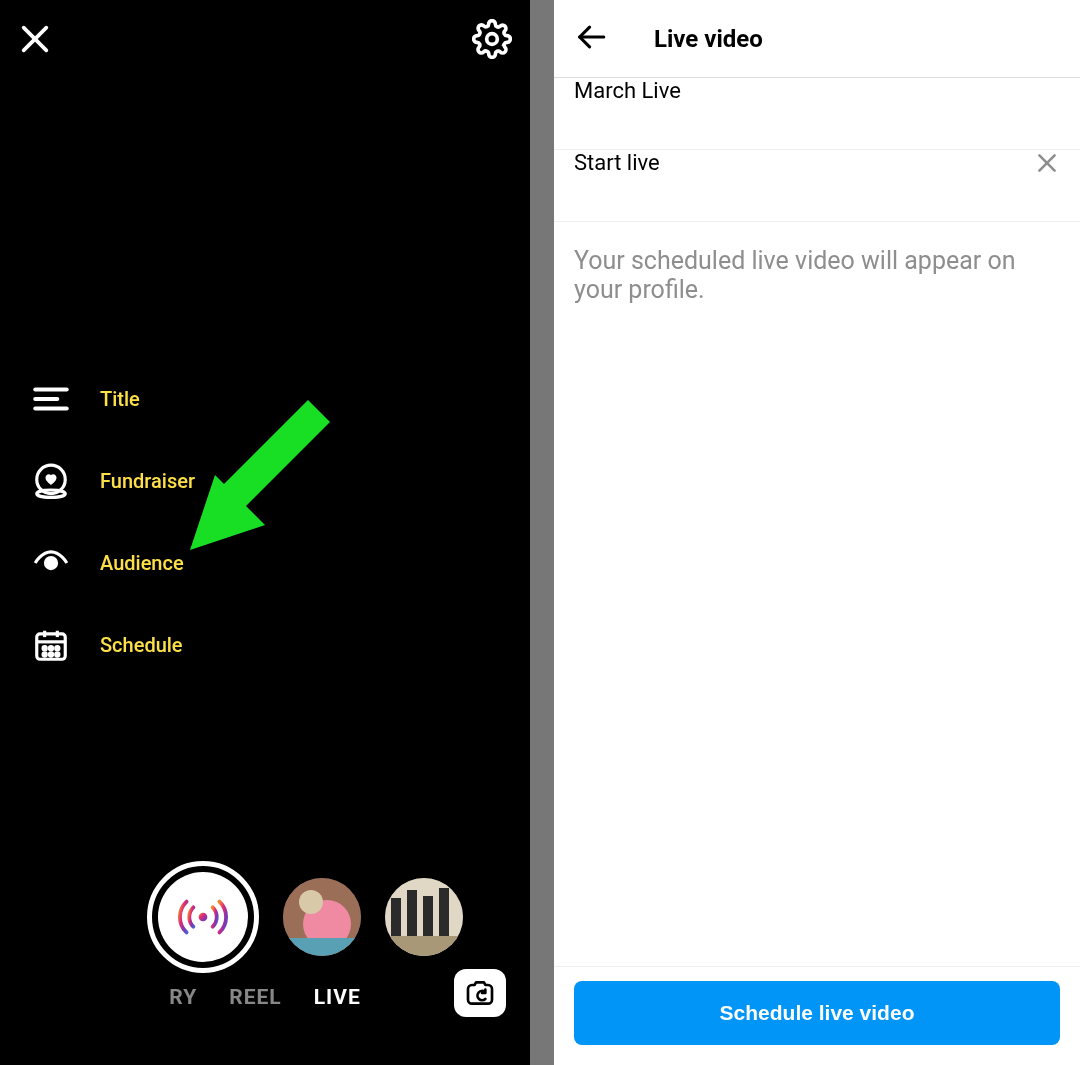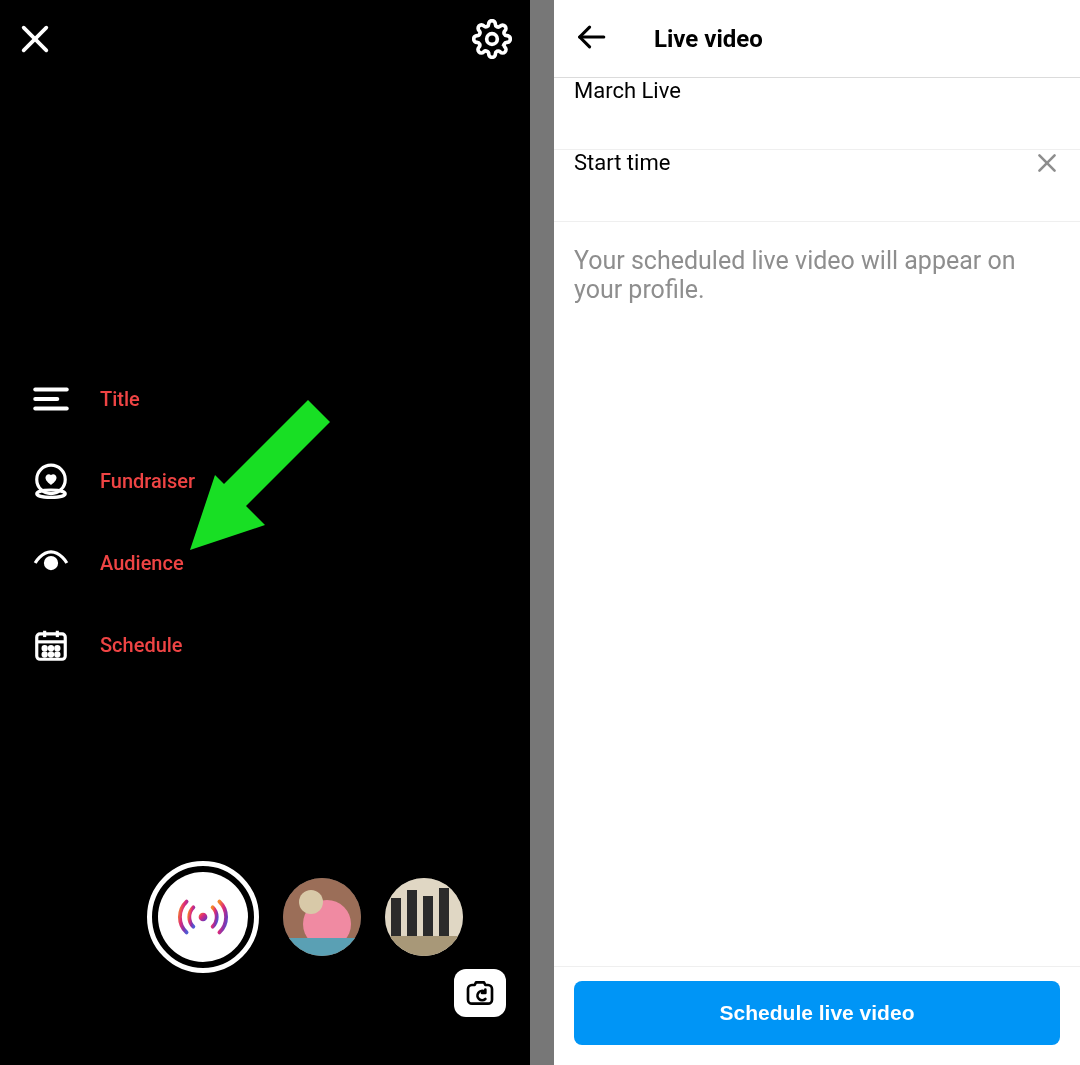--- a/index.html
+++ b/index.html
@@ -8,21 +8,21 @@
 
   
   .left-panel { position: relative; width: 530px; height: 100%; background: #000; color: #fff; }
   .left-top { position: absolute; top: 0; left: 0; right: 0; height: 82px; display: flex; align-items: center; justify-content: space-between; padding: 0 18px; }
   .close-btn svg { width: 34px; height: 34px; stroke: #fff; }
   .gear-btn svg { width: 40px; height: 40px; stroke: #fff; }
 
   .options { position: absolute; top: 380px; left: 32px; display: flex; flex-direction: column; gap: 44px; }
   .option-row { display: flex; align-items: center; gap: 30px; cursor: pointer; }
   .option-icon { width: 38px; height: 38px; display: flex; align-items: center; justify-content: center; }
-  .option-label { font-size: 20px; font-weight: 500; color: #ef4444; }
+  .option-label { font-size: 20px; font-weight: 500; color: #fde047; }
 
   
   .arrow-annot { position: absolute; left: 170px; top: 400px; width: 170px; height: 160px; pointer-events: none; }
 
   
   .shutter-area { position: absolute; bottom: 92px; left: 0; right: 0; display: flex; align-items: center; justify-content: center; gap: 24px; padding-left: 80px;}
   .shutter-outer { width: 112px; height: 112px; border-radius: 50%; border: 5px solid #fff; display: flex; align-items: center; justify-content: center; background: #000; }
   .shutter-inner { width: 90px; height: 90px; border-radius: 50%; background: #fff; display: flex; align-items: center; justify-content: center; }
   .effect-circle { width: 78px; height: 78px; border-radius: 50%; overflow: hidden; background: #555; display:flex;align-items:center;justify-content:center;}
   .effect-circle svg{width:100%;height:100%;}
@@ -167,20 +167,25 @@
             <rect width="78" height="78" fill="#e0d7c4"></rect>
             <rect x="6" y="20" width="10" height="40" fill="#2b2b2b"></rect>
             <rect x="22" y="12" width="10" height="48" fill="#2b2b2b"></rect>
             <rect x="38" y="18" width="10" height="42" fill="#2b2b2b"></rect>
             <rect x="54" y="10" width="10" height="50" fill="#2b2b2b"></rect>
             <rect x="0" y="58" width="78" height="20" fill="#a89878"></rect>
           </svg>
       </div>
     </div>
 
+    <div class="bottom-tabs">
+      <span class="tab-dim">RY</span>
+      <span class="tab-dim">REEL</span>
+      <span class="tab-active">LIVE</span>
+    </div>
     <div class="switch-cam">
       <svg viewBox="0 0 24 24" fill="none" stroke="#000" stroke-width="2" stroke-linecap="round" stroke-linejoin="round">
           <path d="M3 9a3 3 0 0 1 3-3h2l1-2h6l1 2h2a3 3 0 0 1 3 3v8a3 3 0 0 1-3 3H6a3 3 0 0 1-3-3V9z"></path>
           <path d="M15.5 11a3.5 3.5 0 1 0 .5 5.5"></path>
           <polyline points="16 9.5 16 12 13.5 12"></polyline>
         </svg>
     </div>
   </div>
 
   <div class="gap"></div>
@@ -194,21 +199,21 @@
           </svg>
       </div>
       <div class="title">Live video</div>
     </div>
 
     <div class="detail-row">
       <span class="label">March Live</span>
     </div>
 
     <div class="detail-row">
-      <span class="label">Start time</span>
+      <span class="label">Start live</span>
       <span class="clear-x">
         <svg viewBox="0 0 24 24" fill="none" stroke-width="2.4" stroke-linecap="round">
             <line x1="5" y1="5" x2="19" y2="19"></line>
             <line x1="19" y1="5" x2="5" y2="19"></line>
           </svg>
       </span>
     </div>
 
     <div class="helper-text">Your scheduled live video will appear on your profile.</div>
 

